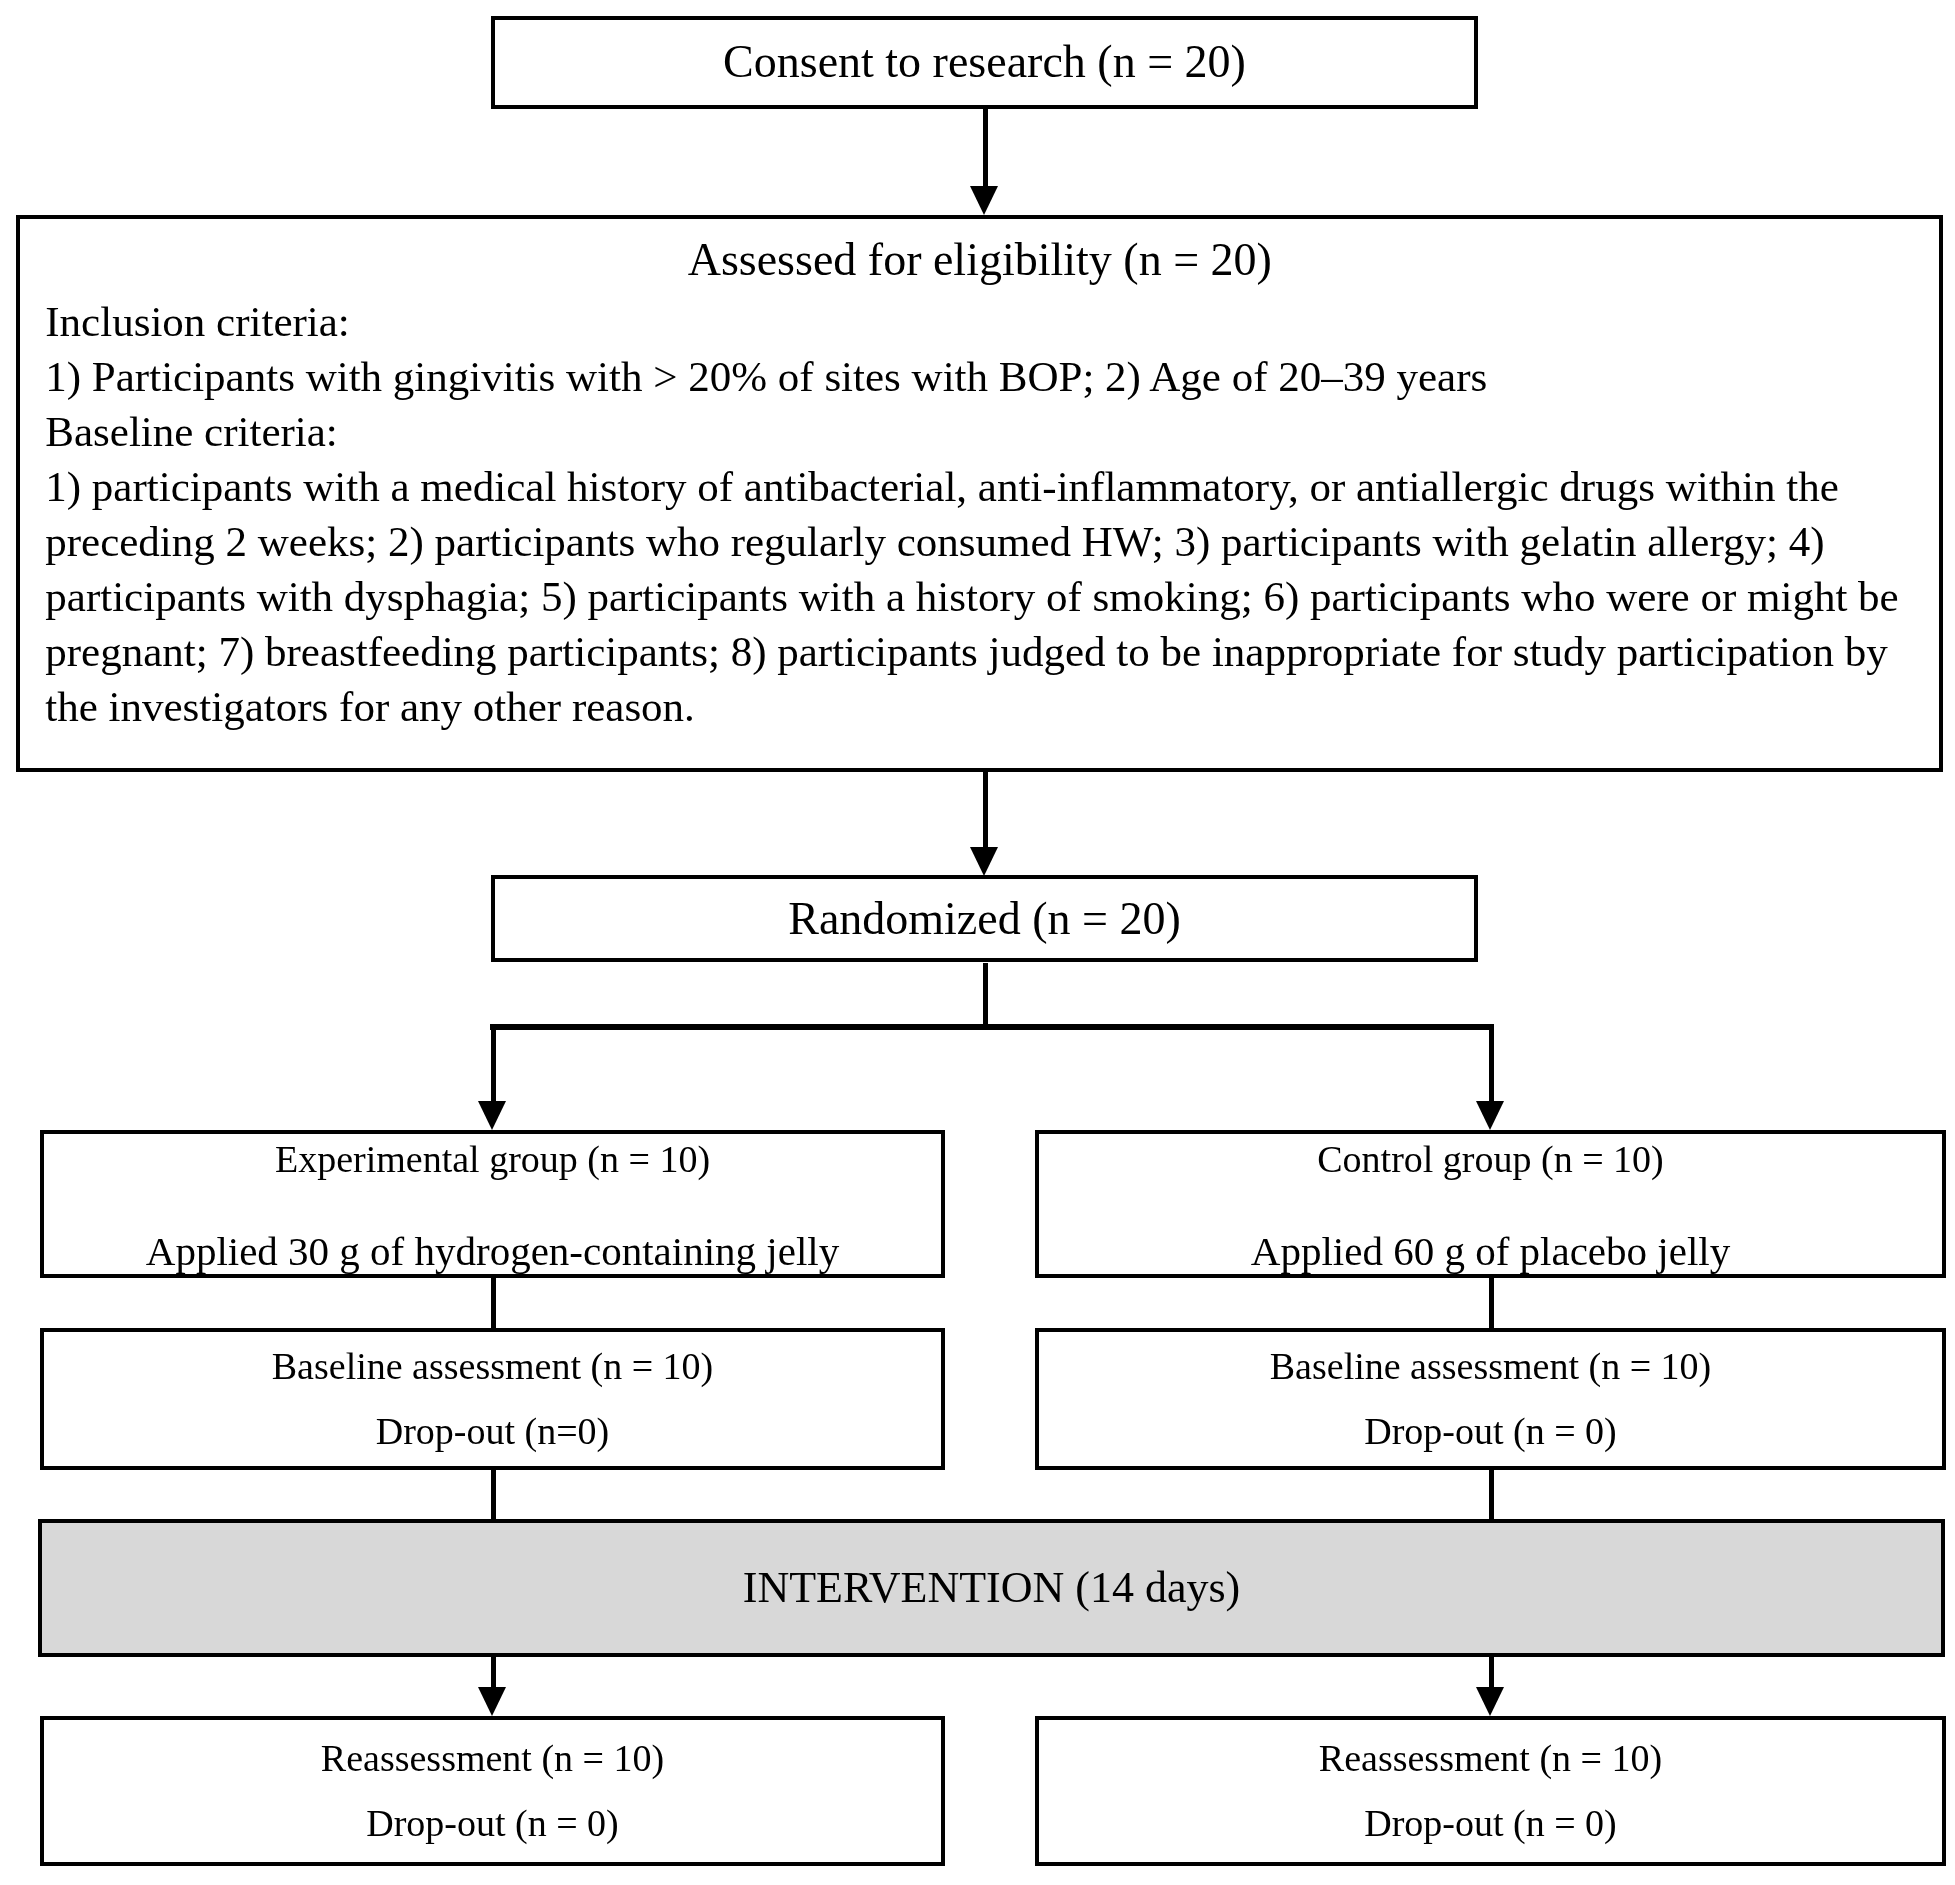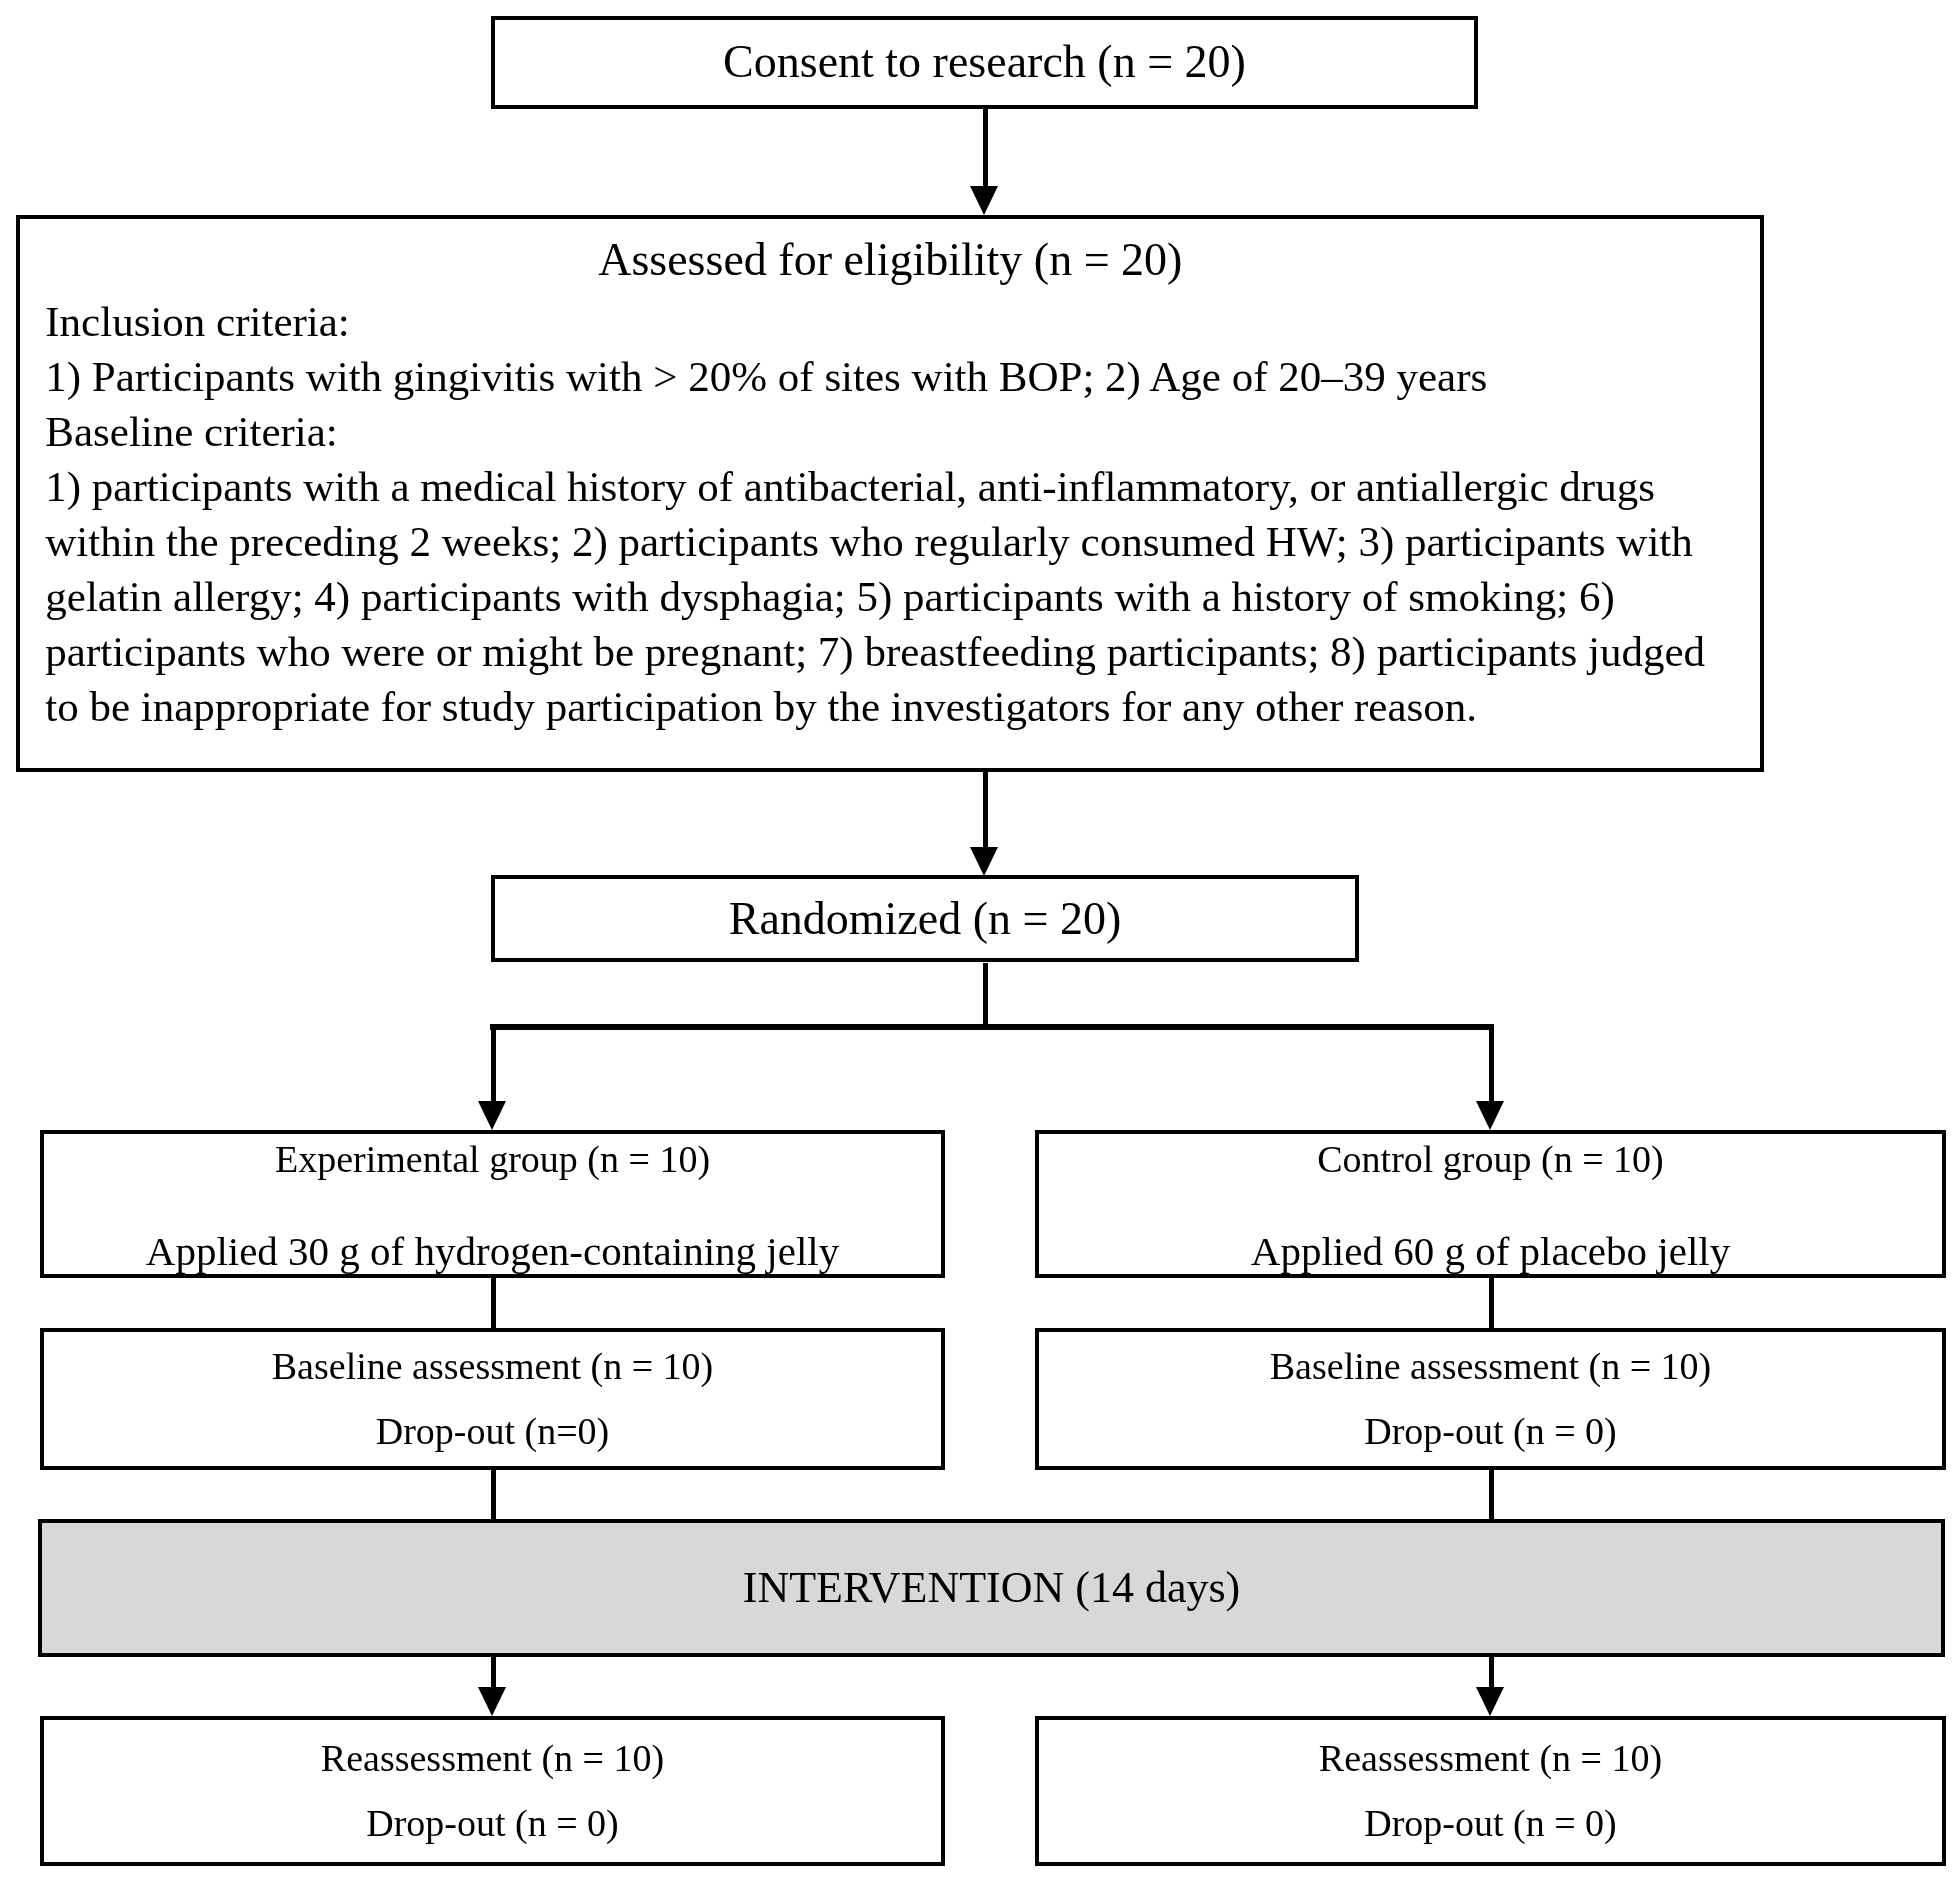--- a/index.html
+++ b/index.html
@@ -69,32 +69,32 @@
 
 <div class="canvas">
 
   <div class="box" style="left:491px; top:15.6px; width:987px; height:93px;">
     <span>Consent to research (n = 20)</span>
   </div>
 
   <div class="vline" style="left:983px; top:109px; height:78px;"></div>
   <div class="ahead" style="left:970px; top:186px;"></div>
 
-  <div class="box eligibility" style="left:16.3px; top:215px; width:1748px; height:557px;">
+  <div class="box eligibility" style="left:16.3px; top:215px; width:1927px; height:557px;">
     <div class="elig-title">Assessed for eligibility (n = 20)</div>
     <div class="elig-body">Inclusion criteria:</div>
     <div class="elig-body">1) Participants with gingivitis with &gt; 20% of sites with BOP; 2) Age of 20–39 years</div>
     <div class="elig-body">Baseline criteria:</div>
     <div class="elig-body">1) participants with a medical history of antibacterial, anti-inflammatory, or antiallergic drugs within the preceding 2 weeks; 2) participants who regularly consumed HW; 3) participants with gelatin allergy; 4) participants with dysphagia; 5) participants with a history of smoking; 6) participants who were or might be pregnant; 7) breastfeeding participants; 8) participants judged to be inappropriate for study participation by the investigators for any other reason.</div>
   </div>
 
   <div class="vline" style="left:983px; top:772px; height:76px;"></div>
   <div class="ahead" style="left:970px; top:847px;"></div>
 
-  <div class="box" style="left:491px; top:875px; width:868px; height:87px;">
+  <div class="box" style="left:491px; top:875px; width:987px; height:87px;">
     <span>Randomized (n = 20)</span>
   </div>
 
   <div class="vline" style="left:983px; top:963px; height:67px;"></div>
   <div class="hline" style="left:490px; top:1024px; width:1004px;"></div>
 
   <div class="vline" style="left:491px; top:1024px; height:78px;"></div>
   <div class="ahead" style="left:478px; top:1101px;"></div>
 
   <div class="vline" style="left:1489px; top:1024px; height:78px;"></div>

